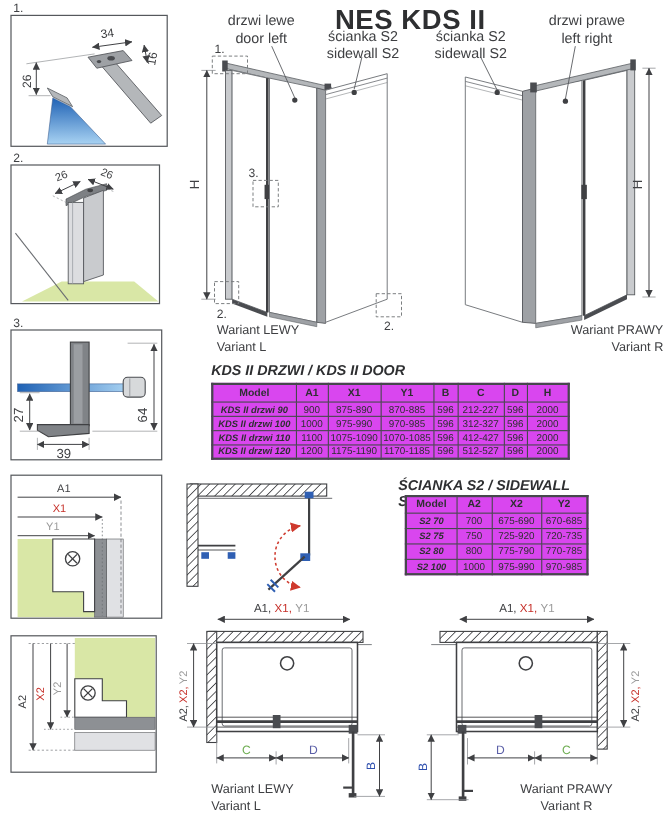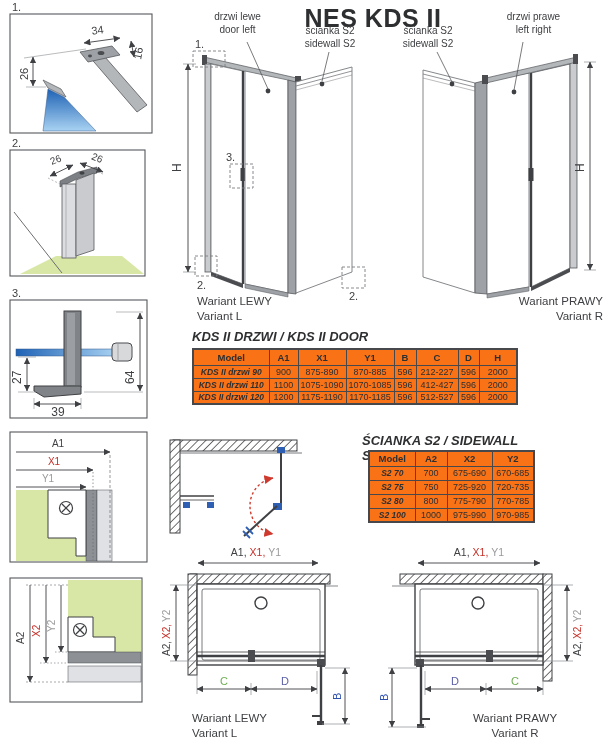--- a/index.html
+++ b/index.html
@@ -1,23 +1,23 @@
 <!DOCTYPE html>
 <html><head>
 <meta charset="utf-8">
 <style>
   html,body{margin:0;padding:0;background:#fff}
   #canvas{position:relative;width:610px;height:750px;background:#fff;
           font-family:"Liberation Sans",sans-serif;color:#3f4043;overflow:hidden}
   .abs{position:absolute}
   #main-title{font-size:25px;font-weight:bold;text-align:center;letter-spacing:.5px;color:#2e2f31}
-  .ann{font-size:10px;line-height:1.25;text-align:center;color:#3f4043}
+  .ann{font-size:13px;line-height:1.25;text-align:center;color:#3f4043}
   .cap{font-size:11.5px;line-height:1.32;color:#3f4043}
   .tbl-title{font-size:13px;font-weight:bold;font-style:italic;text-align:left;color:#2e2f31}
-  table.spec{border-collapse:collapse;table-layout:fixed;background:#f97316;border:2px solid #46484c}
+  table.spec{border-collapse:collapse;table-layout:fixed;background:#d946ef;border:2px solid #46484c}
   table.spec th,table.spec td{border:1px solid #46484c;font-size:9px;text-align:center;
       padding:0;white-space:nowrap;overflow:hidden;color:#2e2f31}
   table.spec thead th{font-weight:bold;font-size:9.5px}
   table.spec td.model{font-weight:bold;font-style:italic;font-size:8.5px}
   #door-table thead tr{height:16px}  #door-table tbody tr{height:13px}
   #sidewall-table thead tr{height:15px} #sidewall-table tbody tr{height:14px}
   .c-red{color:#c62f28}.c-gray{color:#9a9a9a}.c-blue{color:#2e4fae}.c-green{color:#6fae53}.c-indigo{color:#5c60a8}
   svg text{font-family:"Liberation Sans",sans-serif;fill:#3f4043}
   .num{font-size:11px}
   .dimtxt{font-size:10px}
@@ -358,20 +358,30 @@
           <td class="model">KDS II drzwi 90</td>
           <td>900</td>
           <td>875-890</td>
           <td>870-885</td>
           <td>596</td>
           <td>212-227</td>
           <td>596</td>
           <td>2000</td>
         </tr>
         <tr>
+          <td class="model">KDS II drzwi 100</td>
+          <td>1000</td>
+          <td>975-990</td>
+          <td>970-985</td>
+          <td>596</td>
+          <td>312-327</td>
+          <td>596</td>
+          <td>2000</td>
+        </tr>
+        <tr>
           <td class="model">KDS II drzwi 110</td>
           <td>1100</td>
           <td>1075-1090</td>
           <td>1070-1085</td>
           <td>596</td>
           <td>412-427</td>
           <td>596</td>
           <td>2000</td>
         </tr>
         <tr>

